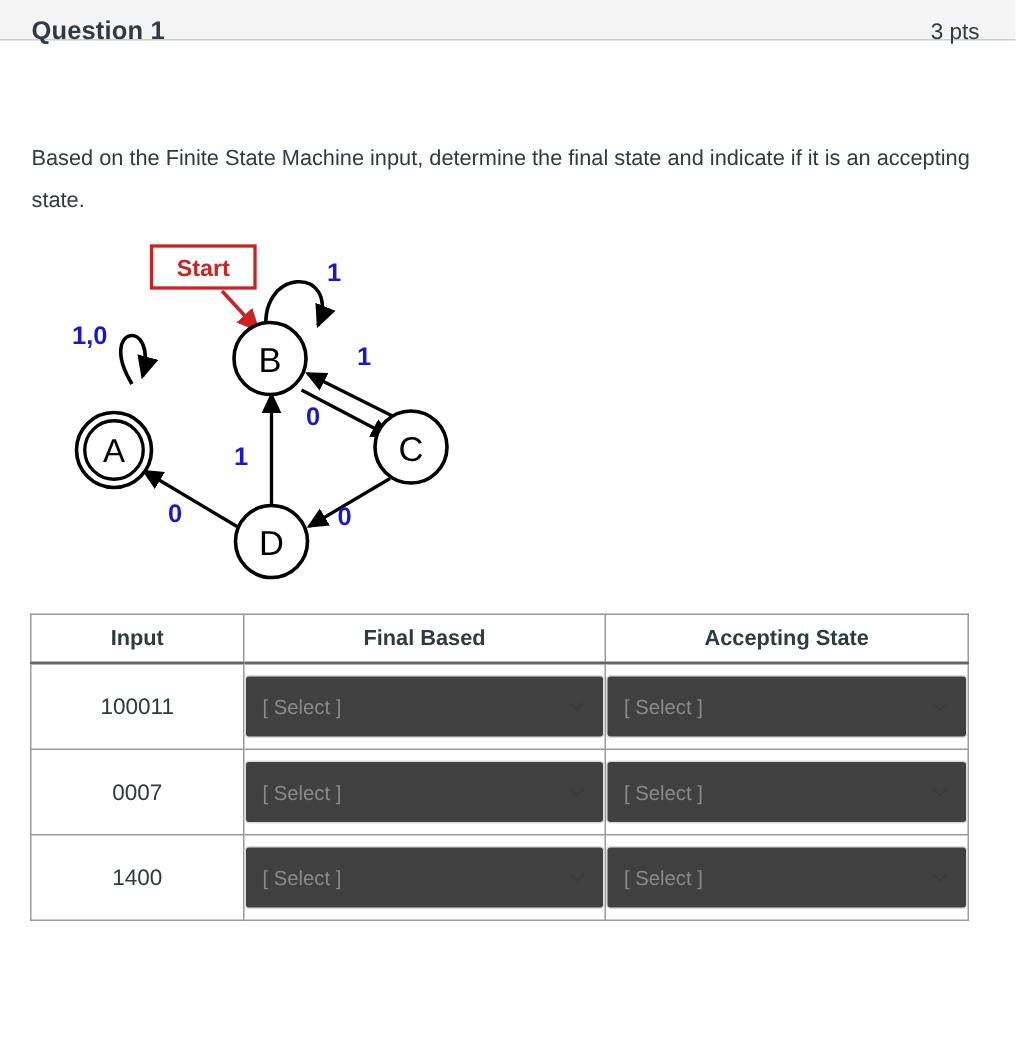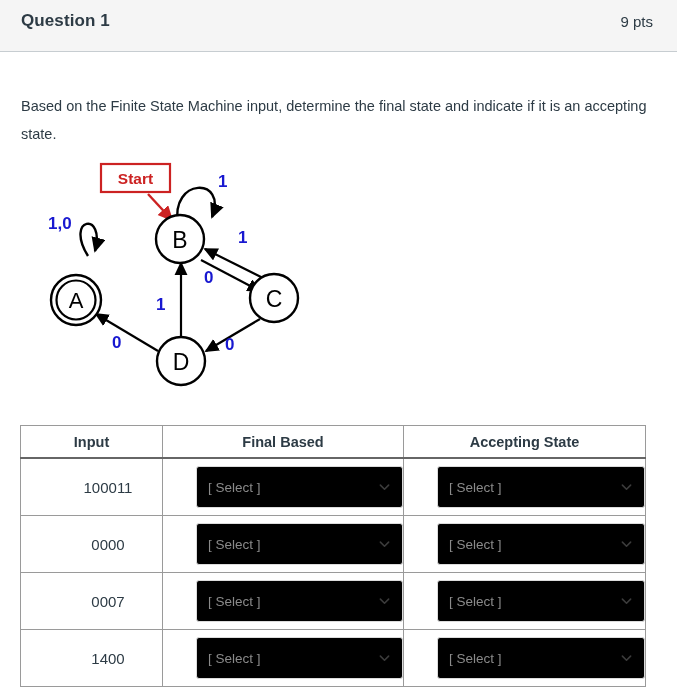--- a/index.html
+++ b/index.html
@@ -14,21 +14,21 @@
     color: #2d3b45;
     position: relative;
     overflow: hidden;
   }
 
   
   .q-header {
     position: absolute;
     left: 0; top: 0;
     width: 677px;
-    height: 52px;
+    height: 27px;
     background: #f5f5f5;
     border-bottom: 1px solid #c7cdd1;
     box-sizing: border-box;
     padding-left: 10px;
   }
   .q-title {
     position: absolute;
     left: 21px; top: 11px;
     font-size: 17px;
     font-weight: bold;
@@ -63,58 +63,56 @@
   
   .tbl-wrap {
     position: absolute;
     left: 20px; top: 409px;
     width: 622px;
   }
   table.qtable {
     border-collapse: collapse;
     width: 622px;
     table-layout: fixed;
-    margin-top: 16px;
   }
   table.qtable th, table.qtable td {
     border: 1px solid #9a9a9a;
     padding: 0;
     vertical-align: middle;
   }
   table.qtable thead th {
     height: 31px;
     font-size: 14.5px;
     font-weight: bold;
     text-align: center;
     color: #2d3b45;
     border-bottom: 2px solid #666;
   }
   .col-input  { width: 141px; }
   .col-final  { width: 240px; }
   .col-accept { width: 241px; }
 
   table.qtable tbody td {
     height: 56px;
-    padding-left: 33px;
   }
   .cell-input {
     text-align: center;
     font-size: 15px;
     color: #2d3b45;
   }
   .cell-select {
     padding: 0 5px;
   }
 
   .sel {
     position: relative;
     box-sizing: border-box;
     width: 100%;
     height: 42px;
-    background: #000000;
+    background: #404040;
     border: 1px solid #dcdcdc;
     border-radius: 3px;
     display: flex;
     align-items: center;
     cursor: default;
   }
   .sel-label {
     font-size: 13.5px;
     color: #8a8a8a;
     padding-left: 11px;
@@ -127,21 +125,21 @@
     transform: translateY(-50%);
     width: 11px; height: 11px;
   }
   .sel-chev svg { display: block; }
 </style>
 </head>
 <body>
 
 <div class="q-header">
   <div class="q-title">Question 1</div>
-  <div class="q-points">9 pts</div>
+  <div class="q-points">3 pts</div>
 </div>
 
 <div class="prompt">Based on the Finite State Machine input, determine the final state and indicate if it is an accepting state.</div>
 
 <div class="fsm">
   <svg width="310" height="245" viewBox="0 0 310 245" xmlns="http://www.w3.org/2000/svg">
     <defs>
       <marker id="ah" markerWidth="7" markerHeight="7" refX="5.6" refY="3" orient="auto">
         <path d="M0,0 L6.4,3 L0,6 z" fill="#000"></path>
       </marker>
@@ -242,43 +240,20 @@
             <span class="sel-label">[ Select ]</span>
             <span class="sel-chev">
               <svg viewBox="0 0 12 12">
                   <path d="M1.5 4 L6 8.5 L10.5 4" fill="none" stroke="#3b3b3b" stroke-width="1.7" stroke-linecap="round" stroke-linejoin="round"></path>
                 </svg>
             </span>
           </div>
         </td>
       </tr>
 
-      <tr>
-        <td class="cell-input">0000</td>
-        <td class="cell-select">
-          <div class="sel">
-            <span class="sel-label">[ Select ]</span>
-            <span class="sel-chev">
-              <svg viewBox="0 0 12 12">
-                  <path d="M1.5 4 L6 8.5 L10.5 4" fill="none" stroke="#3b3b3b" stroke-width="1.7" stroke-linecap="round" stroke-linejoin="round"></path>
-                </svg>
-            </span>
-          </div>
-        </td>
-        <td class="cell-select">
-          <div class="sel">
-            <span class="sel-label">[ Select ]</span>
-            <span class="sel-chev">
-              <svg viewBox="0 0 12 12">
-                  <path d="M1.5 4 L6 8.5 L10.5 4" fill="none" stroke="#3b3b3b" stroke-width="1.7" stroke-linecap="round" stroke-linejoin="round"></path>
-                </svg>
-            </span>
-          </div>
-        </td>
-      </tr>
 
       <tr>
         <td class="cell-input">0007</td>
         <td class="cell-select">
           <div class="sel">
             <span class="sel-label">[ Select ]</span>
             <span class="sel-chev">
               <svg viewBox="0 0 12 12">
                   <path d="M1.5 4 L6 8.5 L10.5 4" fill="none" stroke="#3b3b3b" stroke-width="1.7" stroke-linecap="round" stroke-linejoin="round"></path>
                 </svg>

